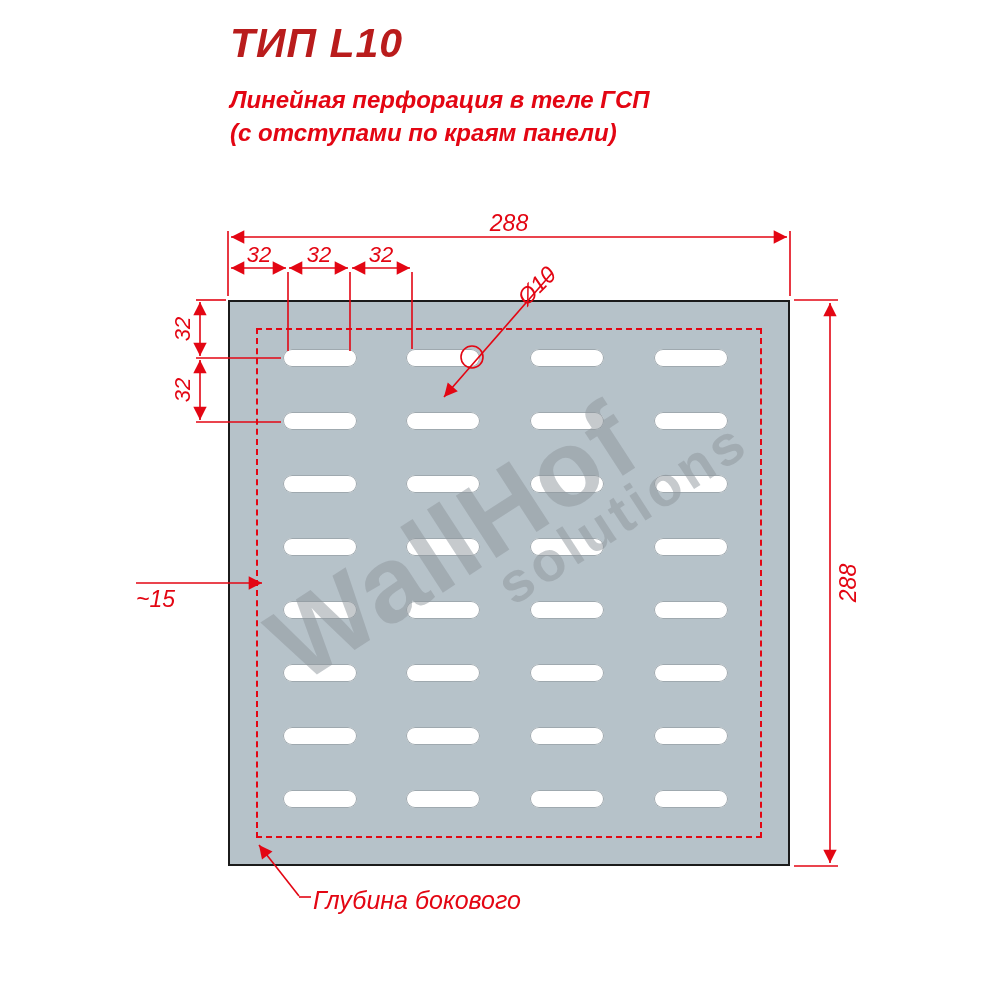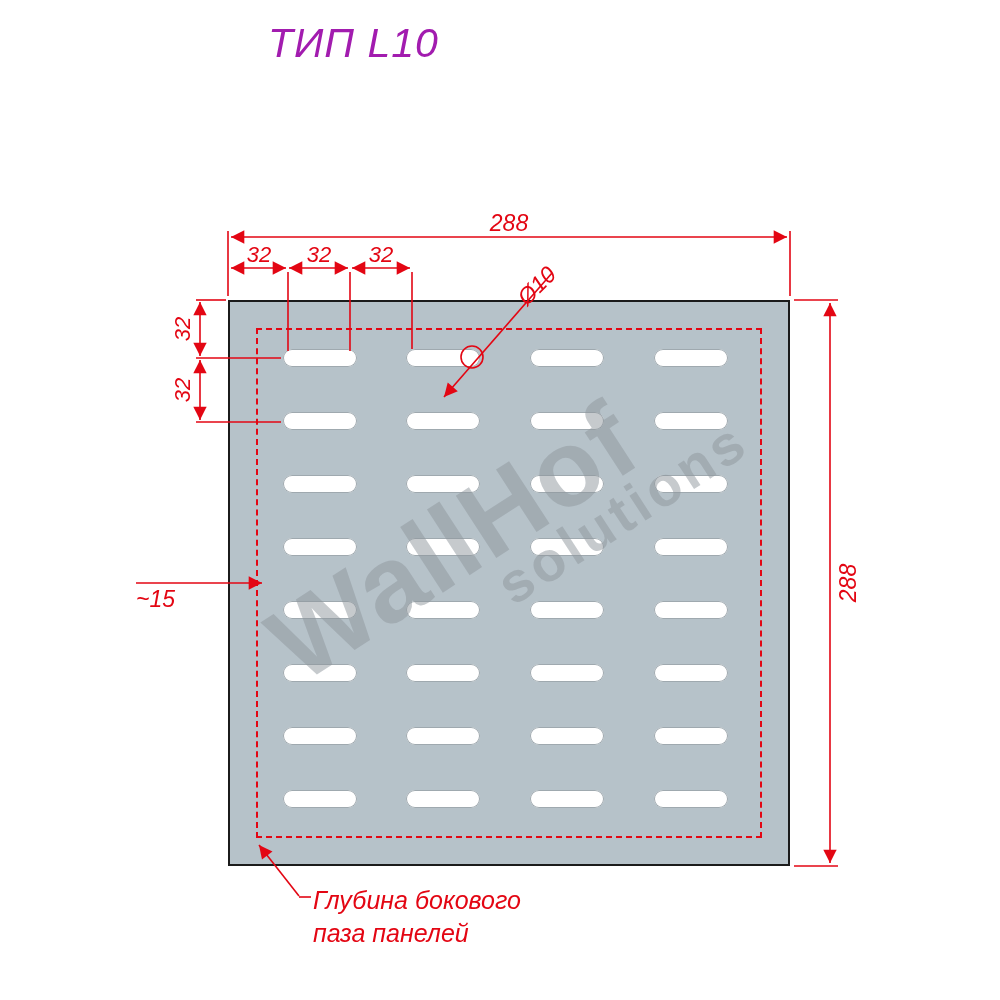--- a/index.html
+++ b/index.html
@@ -1,20 +1,20 @@
 <!DOCTYPE html>
 <html style="--dimension: #e30613; --panel: #b6c2c9; --watermark: #8f979d;"><head>
 <meta charset="utf-8">
 <style>
   html,body{margin:0;padding:0;background:#fff;}
   body{width:1000px;height:1000px;font-family:"Liberation Sans",sans-serif;}
   .canvas{position:relative;width:1000px;height:1000px;background:#fff;overflow:hidden;}
 
-  .title{position:absolute;left:230px;top:20px;font-size:41px;font-weight:normal;font-style:italic;
-         color:#a21caf;letter-spacing:1px;margin-left:38px;}
+  .title{position:absolute;left:230px;top:20px;font-size:41px;font-weight:bold;font-style:italic;
+         color:#b91c1c;letter-spacing:1px;}
   .subtitle{position:absolute;left:230px;color:var(--dimension,#e30613);font-weight:bold;
             font-style:italic;font-size:24px;white-space:nowrap;}
   .s1{top:86px}
   .s2{top:119px}
 
   .panel{position:absolute;left:228px;top:300px;width:562px;height:566px;
          background:var(--panel,#b6c2c9);border:2px solid #1b1b1b;box-sizing:border-box;}
   .slots{position:absolute;inset:0;}
   .slot{position:absolute;width:74px;height:18px;border-radius:9px;background:#ffffff;
         box-shadow:inset 0 0 0 1px #9fa9af;}
@@ -43,20 +43,22 @@
        font-size:25px;white-space:nowrap;}
   .ann1{left:313px;top:886px;}
   .ann2{left:313px;top:919px;}
 </style>
 </head>
 <body>
 
 <div class="canvas">
 
   <div class="title">ТИП L10</div>
+  <div class="subtitle s1">Линейная перфорация в теле ГСП</div>
+  <div class="subtitle s2">(с отступами по краям панели)</div>
 
   <div class="panel">
     <div class="slots">
         <div class="slot" style="left: 53px; top: 47px;"></div>
         <div class="slot" style="left: 176px; top: 47px;"></div>
         <div class="slot" style="left: 300px; top: 47px;"></div>
         <div class="slot" style="left: 424px; top: 47px;"></div>
         <div class="slot" style="left: 53px; top: 110px;"></div>
         <div class="slot" style="left: 176px; top: 110px;"></div>
         <div class="slot" style="left: 300px; top: 110px;"></div>
@@ -151,15 +153,14 @@
   <div class="dimlabel lab-p1">32</div>
   <div class="dimlabel lab-p2">32</div>
   <div class="dimlabel lab-p3">32</div>
   <div class="dimlabel lab-v1">32</div>
   <div class="dimlabel lab-v2">32</div>
   <div class="dimlabel lab-right">288</div>
   <div class="dimlabel lab-offset">~15</div>
   <div class="dimlabel lab-dia">Ø10</div>
 
   <div class="ann ann1">Глубина бокового</div>
-  <div class="ann ann2">паза панелей</div>
 
 </div>
 
 </body></html>

